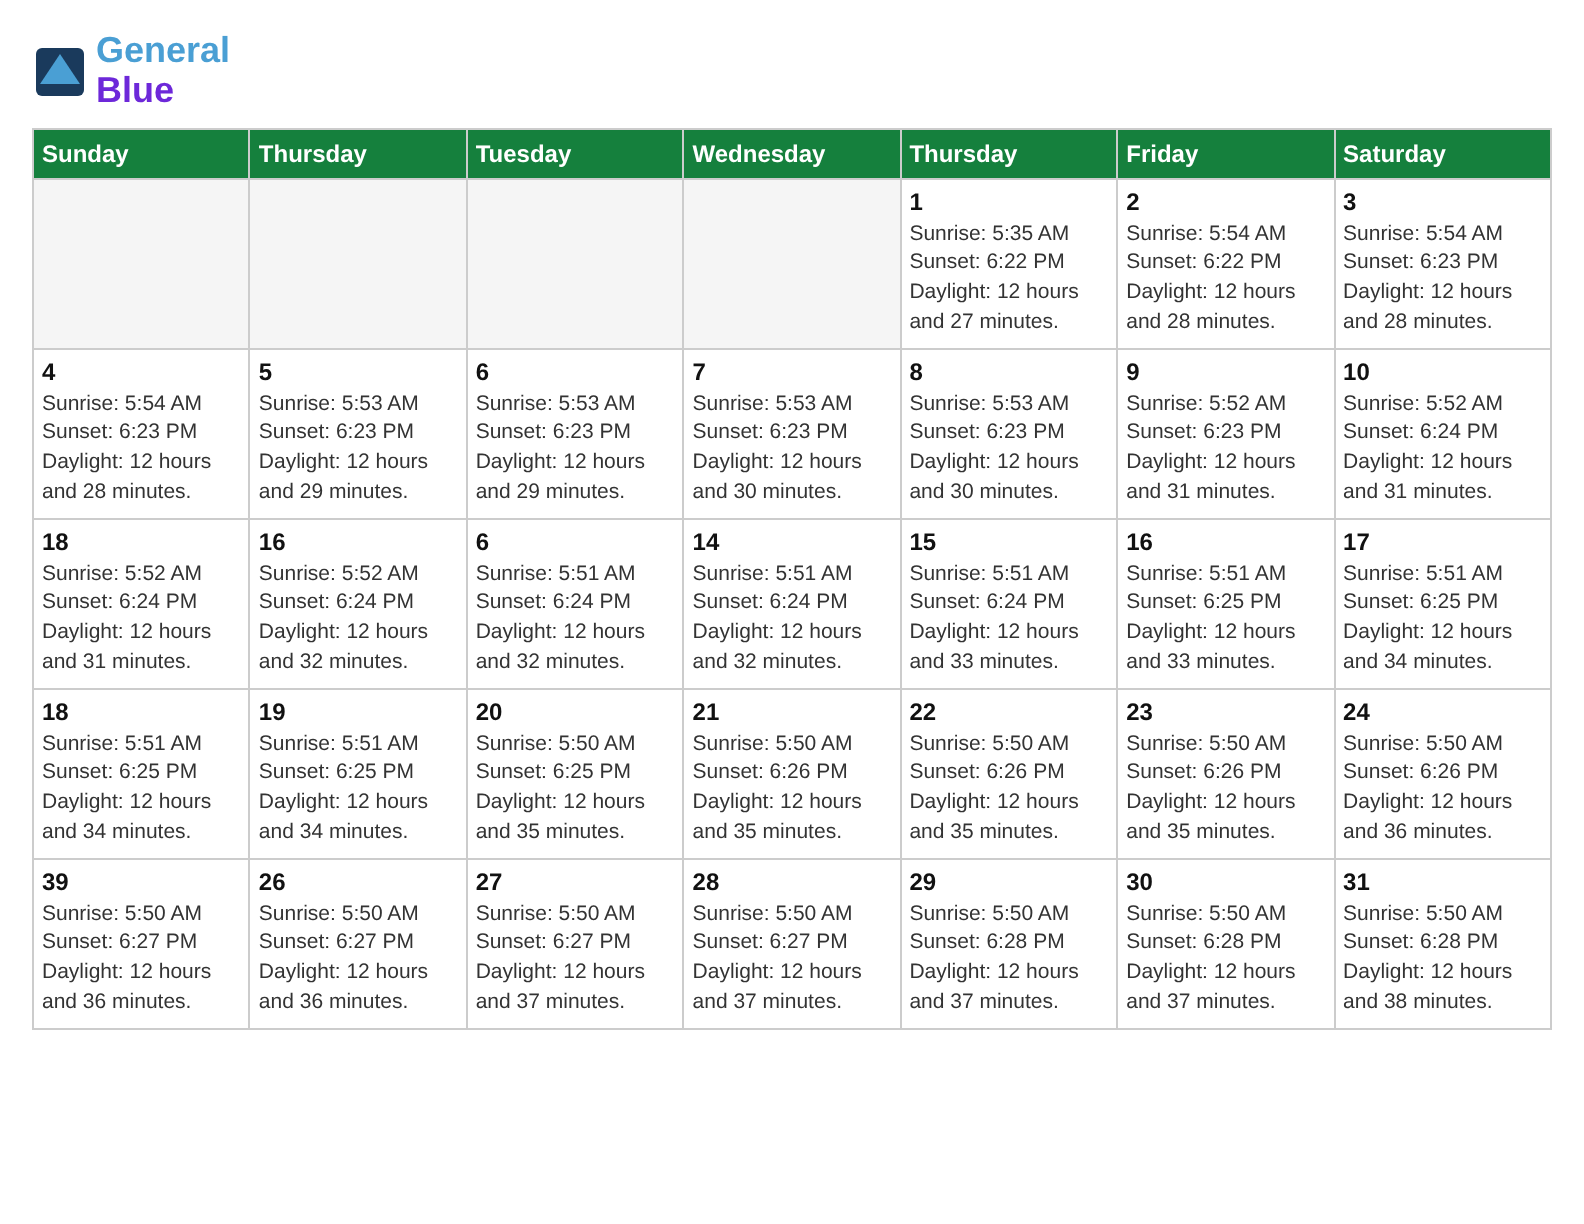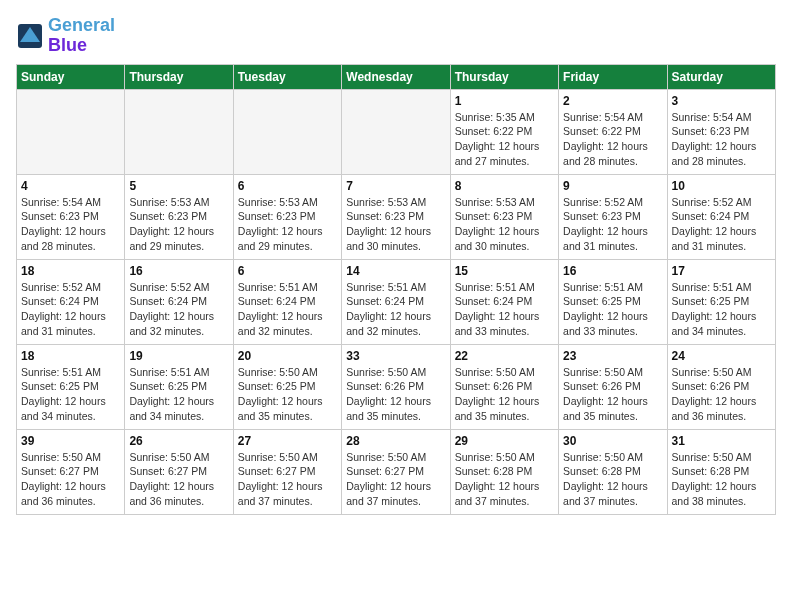--- a/index.html
+++ b/index.html
@@ -262,21 +262,21 @@
 and 34 minutes.</div>
         </td>
         <td>
           <div class="day-num">20</div>
           <div class="cell-text" style="white-space: pre-line;">Sunrise: 5:50 AM
 Sunset: 6:25 PM
 Daylight: 12 hours
 and 35 minutes.</div>
         </td>
         <td>
-          <div class="day-num">33</div>
+          <div class="day-num">21</div>
           <div class="cell-text" style="white-space: pre-line;">Sunrise: 5:50 AM
 Sunset: 6:26 PM
 Daylight: 12 hours
 and 35 minutes.</div>
         </td>
         <td>
           <div class="day-num">22</div>
           <div class="cell-text" style="white-space: pre-line;">Sunrise: 5:50 AM
 Sunset: 6:26 PM
 Daylight: 12 hours

